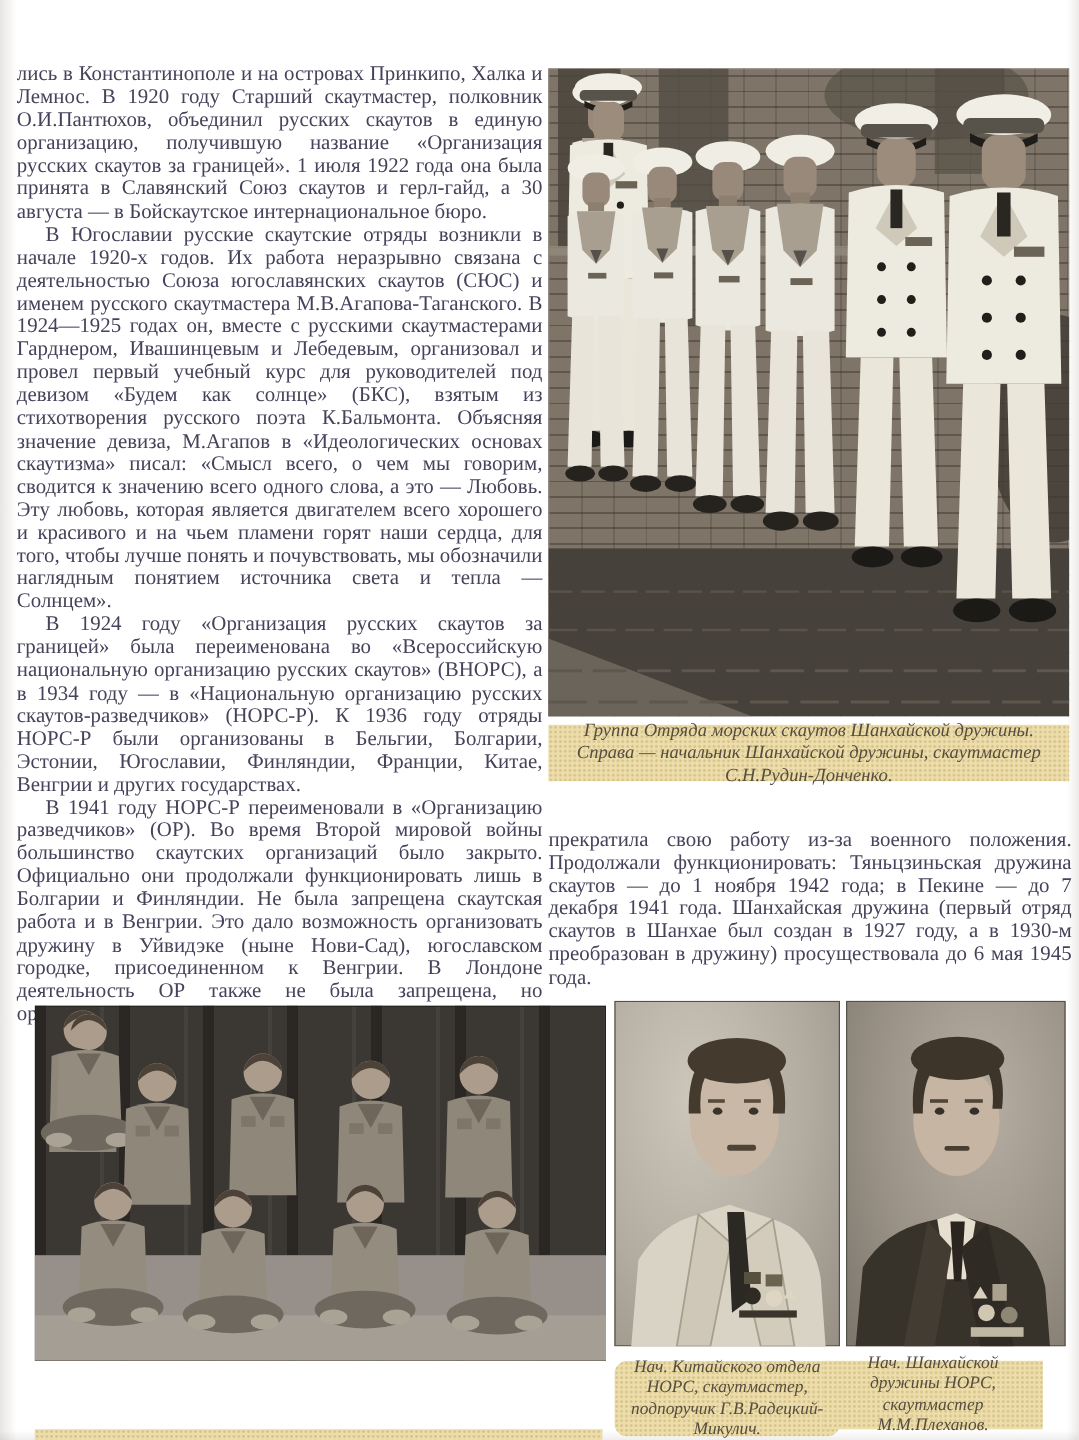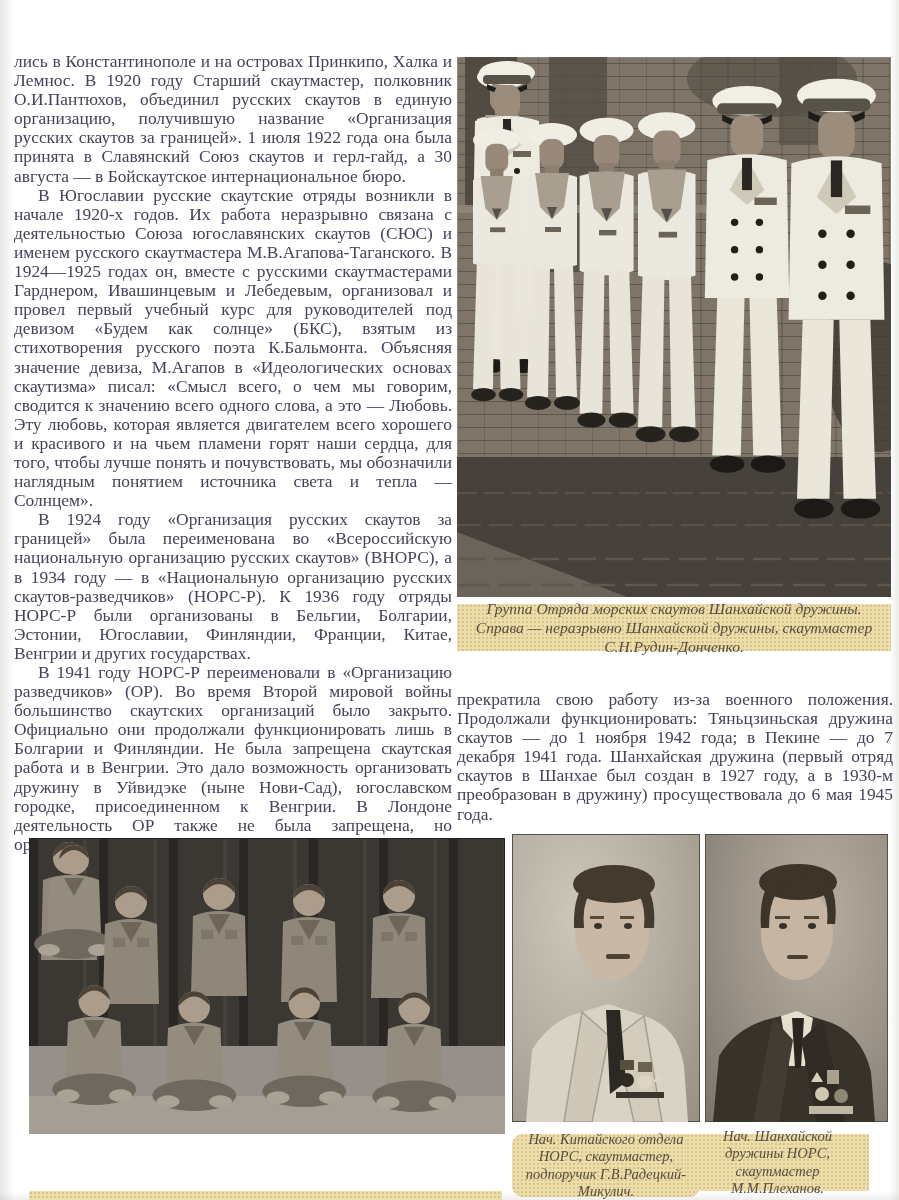--- a/index.html
+++ b/index.html
@@ -132,21 +132,21 @@
       </g>
 
       <use href="#sailor" transform="translate(-3,64) scale(0.95)"></use>
       <use href="#sailor" transform="translate(50,58) scale(1.0)"></use>
       <use href="#sailor" transform="translate(101,52) scale(1.08)"></use>
       <use href="#sailor" transform="translate(158,46) scale(1.15)"></use>
       <use href="#officer" transform="translate(228,24) scale(1.24)"></use>
       <use href="#officer" transform="translate(309,16) scale(1.41)"></use>
     </svg>
   </div>
-  <div class="cap" id="cap-sea">Группа Отряда морских скаутов Шанхайской дружины. Справа — неразрывно Шанхайской дружины, скаутмастер С.Н.Рудин-Донченко.</div>
+  <div class="cap" id="cap-sea">Группа Отряда морских скаутов Шанхайской дружины. Справа — начальник Шанхайской дружины, скаутмастер С.Н.Рудин-Донченко.</div>
 
   <div class="col" id="right-col">
     <p>прекратила свою работу из-за военного положения. Продолжали функционировать: Тяньцзиньская дружина скаутов — до 1 ноября 1942 года; в Пекине — до 7 декабря 1941 года. Шанхайская дружина  (первый отряд скаутов в Шанхае был создан в 1927 году, а в 1930-м преобразован в дружину) просуществовала до 6 мая 1945 года.</p>
   </div>
 
   <div class="photo" id="photo-group">
     <svg width="476" height="296" viewBox="0 0 476 296">
       <rect x="0" y="208" width="476" height="88" fill="#97908a"></rect>
       <rect x="0" y="258" width="476" height="38" fill="#a59e95"></rect>
       <g id="scoutback">

